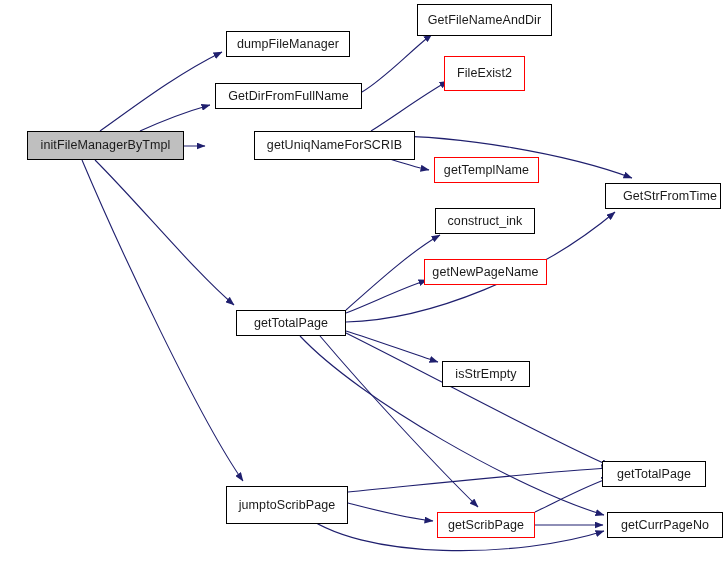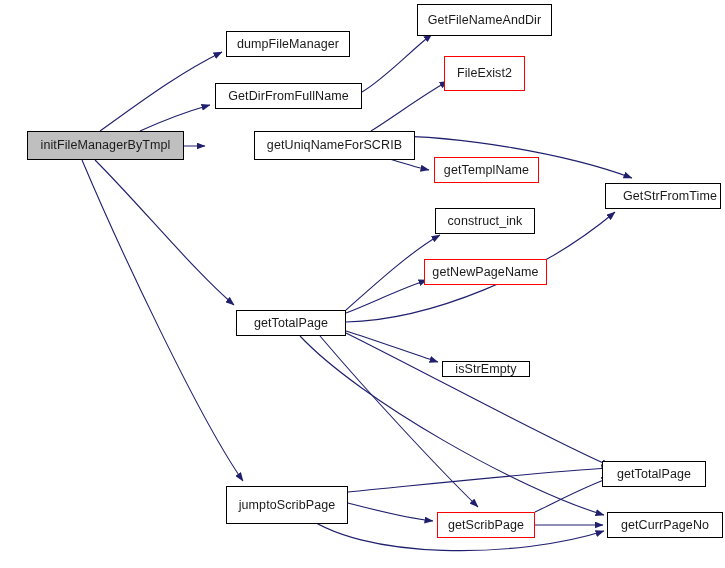--- a/index.html
+++ b/index.html
@@ -112,21 +112,21 @@
       </div>
       <div class="gnode" style="left: 435px; top: 208px; width: 100px; height: 26px;">
         <span class="gnode-label">construct_ink</span>
       </div>
       <div class="gnode undoc" style="left: 424px; top: 259px; width: 123px; height: 26px;">
         <span class="gnode-label">getNewPageName</span>
       </div>
       <div class="gnode" style="left: 236px; top: 310px; width: 110px; height: 26px;">
         <span class="gnode-label">getTotalPage</span>
       </div>
-      <div class="gnode" style="left: 442px; top: 361px; width: 88px; height: 16px;">
+      <div class="gnode" style="left: 442px; top: 361px; width: 88px; height: 26px;">
         <span class="gnode-label">isStrEmpty</span>
       </div>
       <div class="gnode" style="left: 602px; top: 461px; width: 104px; height: 26px;">
         <span class="gnode-label">getTotalPage</span>
       </div>
       <div class="gnode" style="left: 226px; top: 486px; width: 122px; height: 38px;">
         <span class="gnode-label">jumptoScribPage</span>
       </div>
       <div class="gnode undoc" style="left: 437px; top: 512px; width: 98px; height: 26px;">
         <span class="gnode-label">getScribPage</span>

